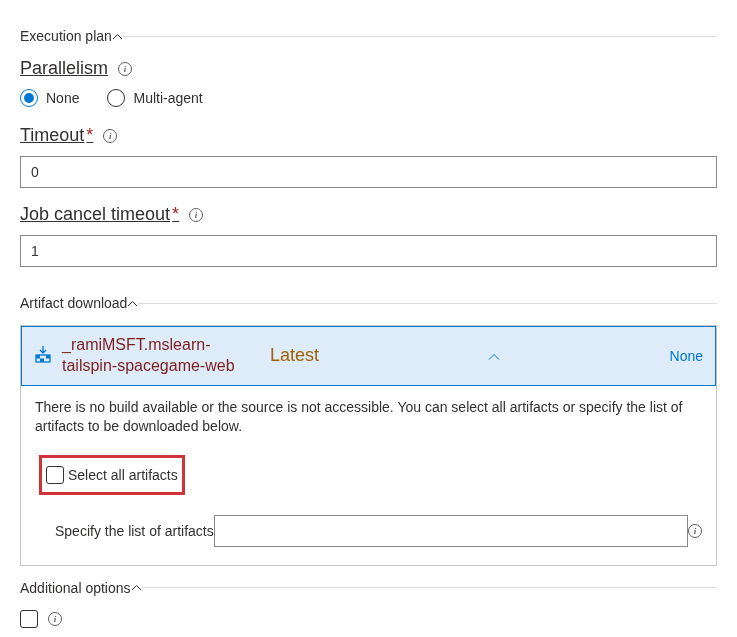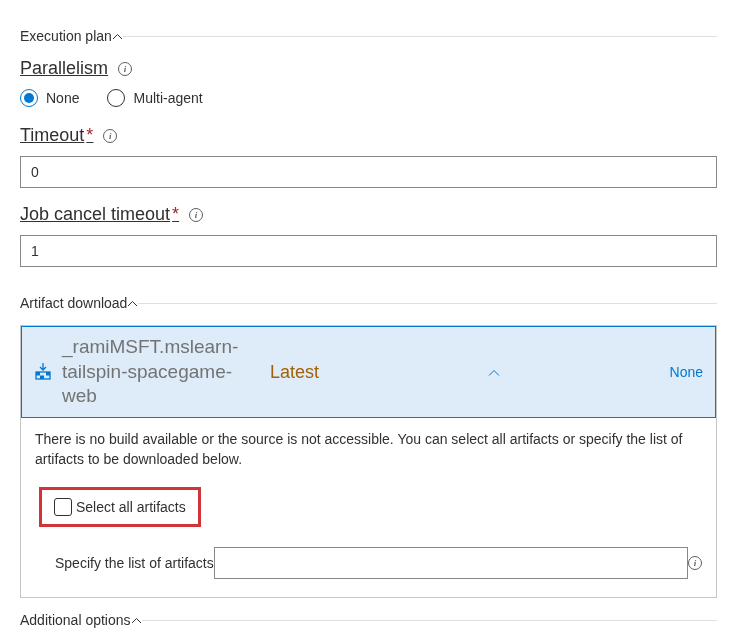--- a/index.html
+++ b/index.html
@@ -123,22 +123,22 @@
       display: flex;
       align-items: center;
       padding: 8px 12px;
       gap: 10px;
     }
     .artifact-icon {
       color: #0078d4;
       flex-shrink: 0;
     }
     .artifact-name {
-      color: #737373;
-      font-size: 19px;
+      color: #7f1d1d;
+      font-size: 16px;
       line-height: 1.3;
       max-width: 190px;
     }
     .artifact-latest {
       color: #a16207;
       font-size: 18px;
       margin-left: 8px;
     }
     .artifact-collapse {
       color: #0078d4;
@@ -153,21 +153,21 @@
       padding: 12px 14px 18px 14px;
     }
     .artifact-msg {
       font-size: 14px;
       color: #323130;
       line-height: 1.4;
       margin-bottom: 18px;
     }
     .highlight-box {
       border: 3px solid #d13438;
-      padding: 8px 12px;
+      padding: 8px 4px;
       display: inline-flex;
       align-items: center;
       gap: 4px;
       margin-bottom: 20px;
       margin-left: 4px;
     }
     .checkbox {
       width: 18px;
       height: 18px;
       border: 1px solid #323130;

